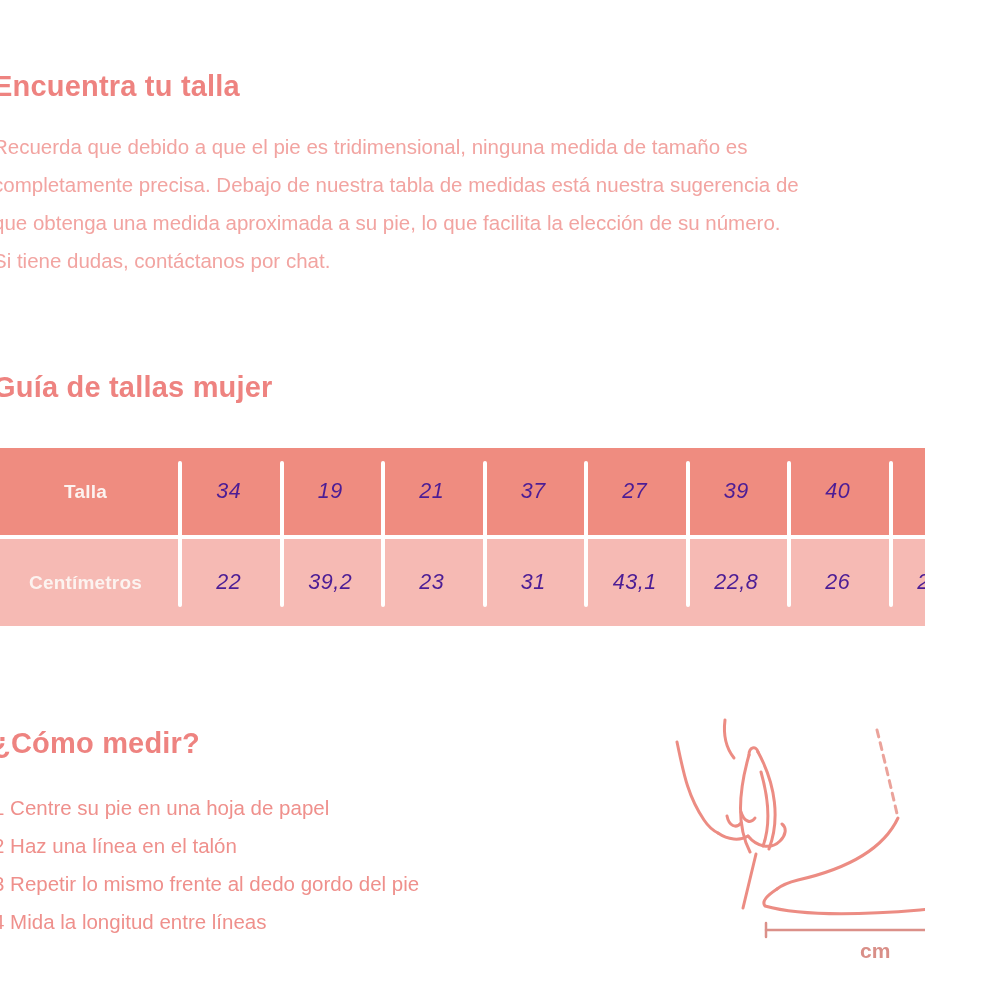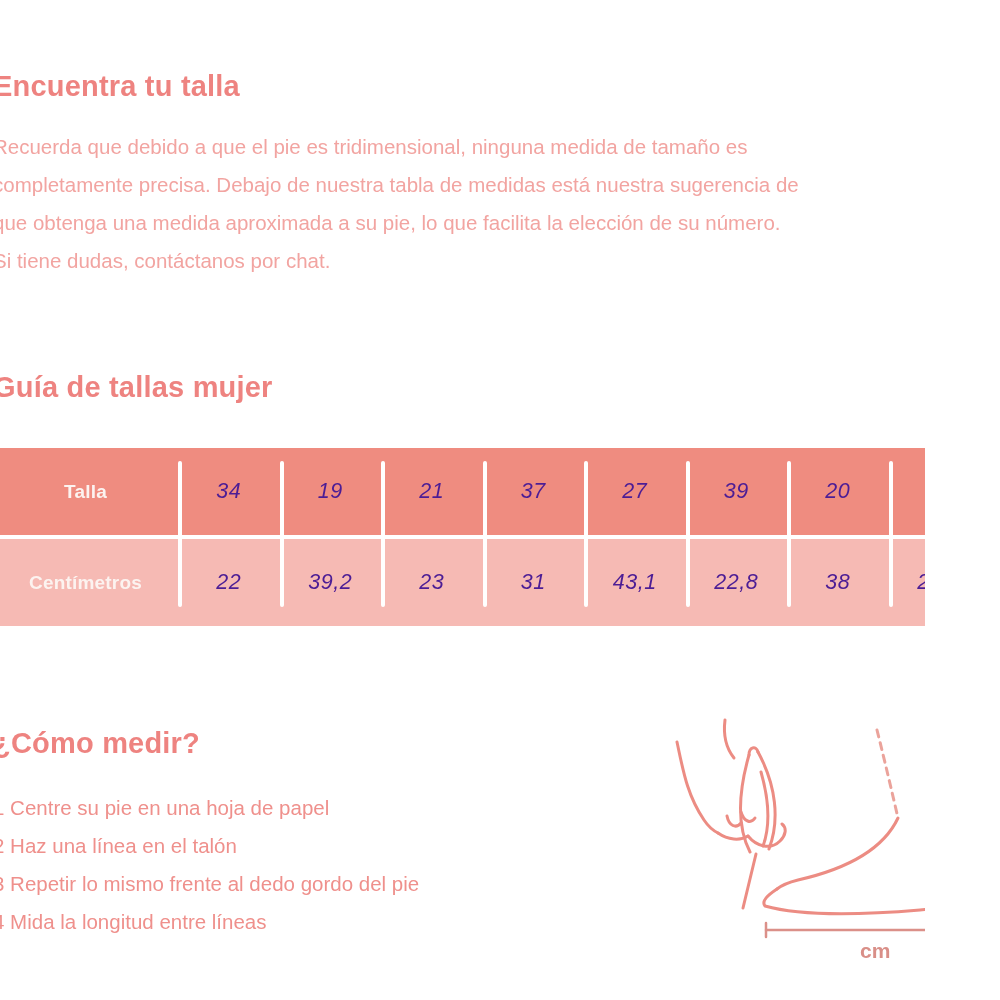--- a/index.html
+++ b/index.html
@@ -71,32 +71,32 @@
 
   <div class="size-table">
     <div class="size-row header">
       <div class="cell-label">Talla</div>
       <div class="cell-num">34</div>
       <div class="cell-num">19</div>
       <div class="cell-num">21</div>
       <div class="cell-num">37</div>
       <div class="cell-num">27</div>
       <div class="cell-num">39</div>
-      <div class="cell-num">20</div>
+      <div class="cell-num">40</div>
       <div class="cell-num">35</div>
     </div>
     <div class="size-row values">
       <div class="cell-label">Centímetros</div>
       <div class="cell-num">22</div>
       <div class="cell-num">39,2</div>
       <div class="cell-num">23</div>
       <div class="cell-num">31</div>
       <div class="cell-num">43,1</div>
       <div class="cell-num">22,8</div>
-      <div class="cell-num">38</div>
+      <div class="cell-num">26</div>
       <div class="cell-num">26,5</div>
     </div>
     <div class="col-divider" style="left:185px"></div>
     <div class="col-divider" style="left:286.5px"></div>
     <div class="col-divider" style="left:388px"></div>
     <div class="col-divider" style="left:489.5px"></div>
     <div class="col-divider" style="left:591px"></div>
     <div class="col-divider" style="left:692.5px"></div>
     <div class="col-divider" style="left:794px"></div>
     <div class="col-divider" style="left:895.5px"></div>

